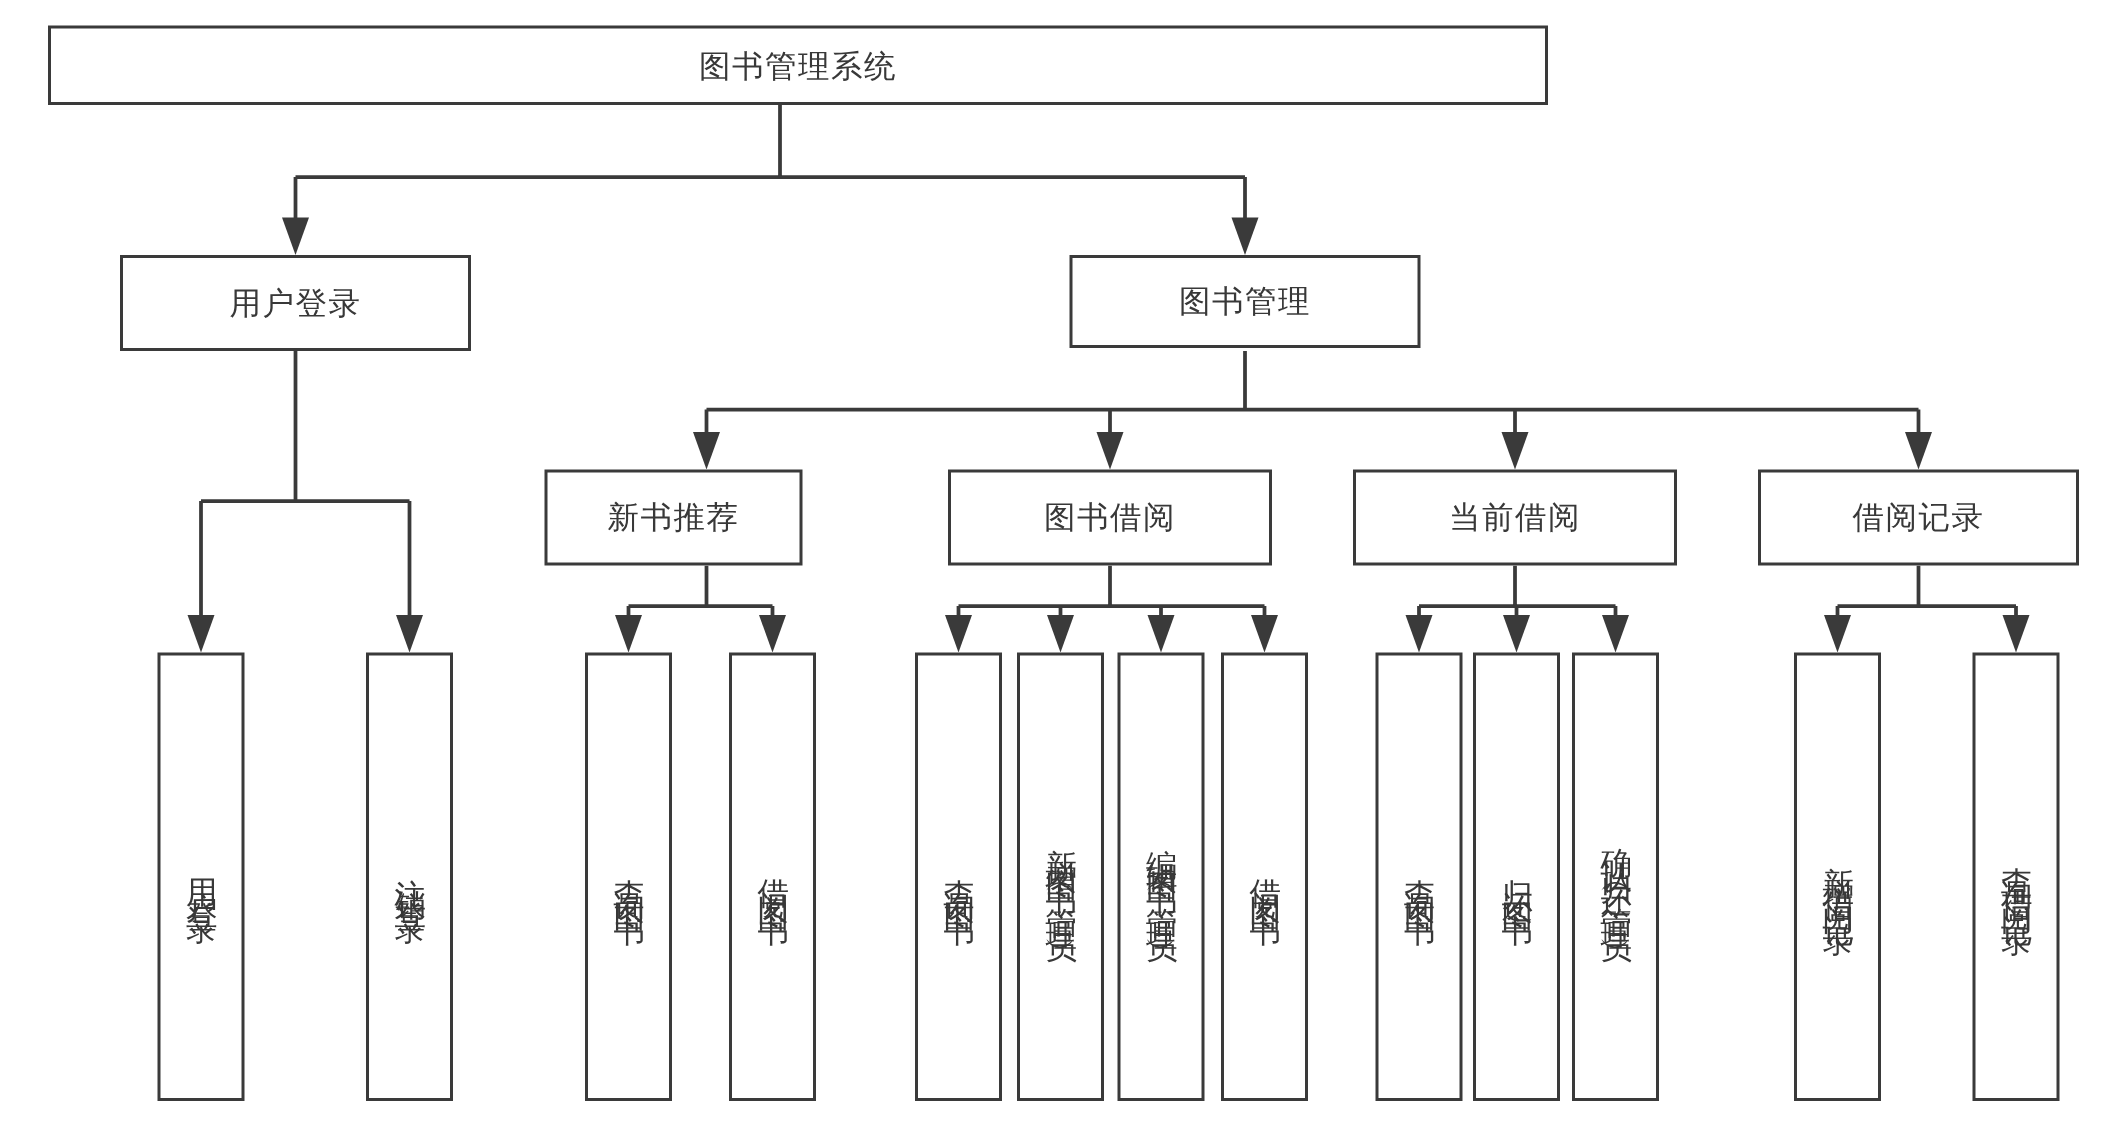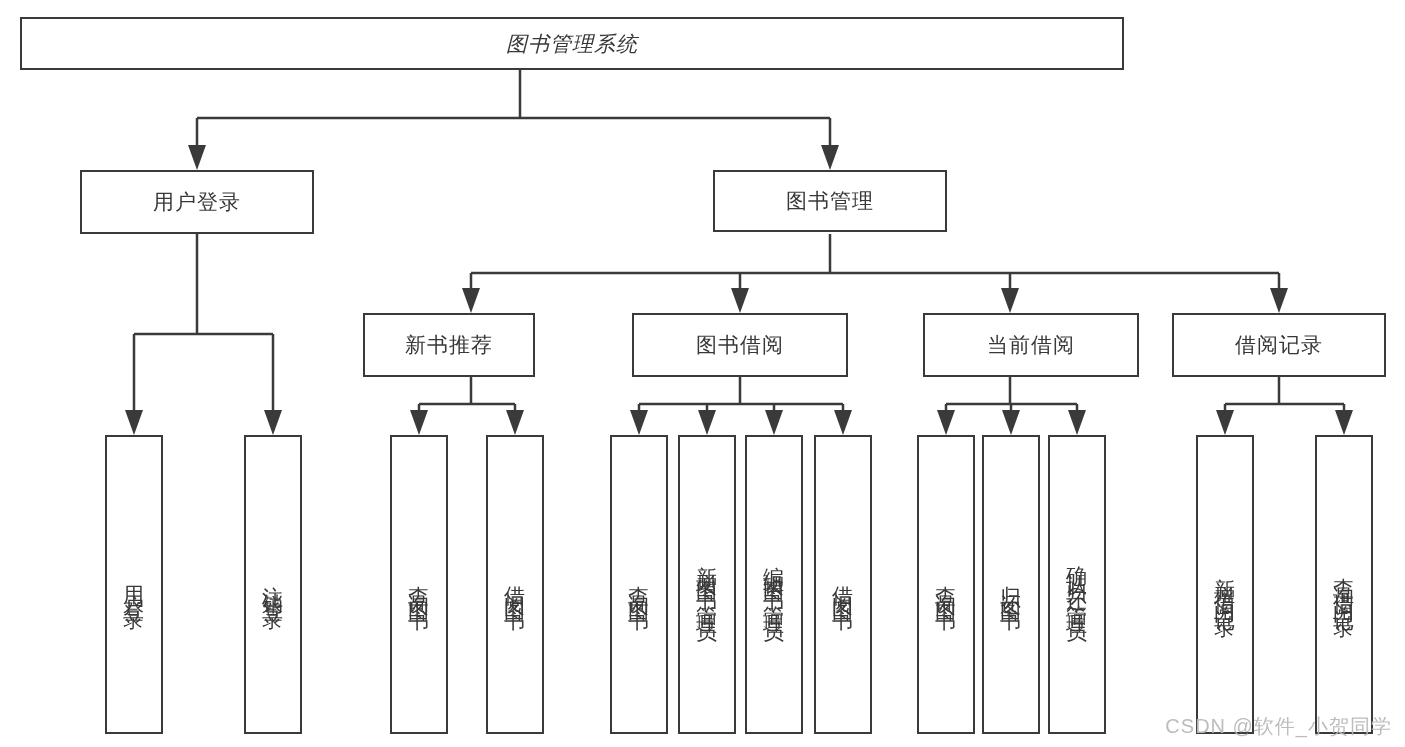--- a/index.html
+++ b/index.html
@@ -120,38 +120,38 @@
       <polygon points="1011,435 1002,410 1020,410"></polygon>
       <polygon points="1077,435 1068,410 1086,410"></polygon>
     </g>
     <g>
       <path d="M1279 377 V404 M1225 404 H1344 M1225 404 V415 M1344 404 V415"></path>
       <polygon points="1225,435 1216,410 1234,410"></polygon>
       <polygon points="1344,435 1335,410 1353,410"></polygon>
     </g>
   </svg>
 
-  <div class="hbox" style="left:20px;top:17px;width:1104px;height:53px;font-style:italic;">
+  <div class="hbox" style="left:32px;top:17px;width:1000px;height:53px;">
     <span>图书管理系统</span>
   </div>
 
   <div class="hbox" style="left:80px;top:170px;width:234px;height:64px;">
     <span>用户登录</span>
   </div>
   <div class="hbox" style="left:713px;top:170px;width:234px;height:62px;">
     <span>图书管理</span>
   </div>
 
   <div class="hbox" style="left:363px;top:313px;width:172px;height:64px;">
     <span>新书推荐</span>
   </div>
   <div class="hbox" style="left:632px;top:313px;width:216px;height:64px;">
     <span>图书借阅</span>
   </div>
-  <div class="hbox" style="left:902px;top:313px;width:216px;height:64px;margin-left:21px;">
+  <div class="hbox" style="left:902px;top:313px;width:216px;height:64px;">
     <span>当前借阅</span>
   </div>
   <div class="hbox" style="left:1172px;top:313px;width:214px;height:64px;">
     <span>借阅记录</span>
   </div>
 
   <div class="leaf" style="left:105px;">
     <span>用户登录</span>
   </div>
   <div class="leaf" style="left:244px;">
@@ -188,15 +188,14 @@
     <span>确认归还（管理员）</span>
   </div>
 
   <div class="leaf" style="left:1196px;">
     <span>新增借阅记录</span>
   </div>
   <div class="leaf" style="left:1315px;">
     <span>查询借阅记录</span>
   </div>
 
-  <div id="watermark">CSDN @软件_小贺同学</div>
 
 </div>
 
 </body></html>

